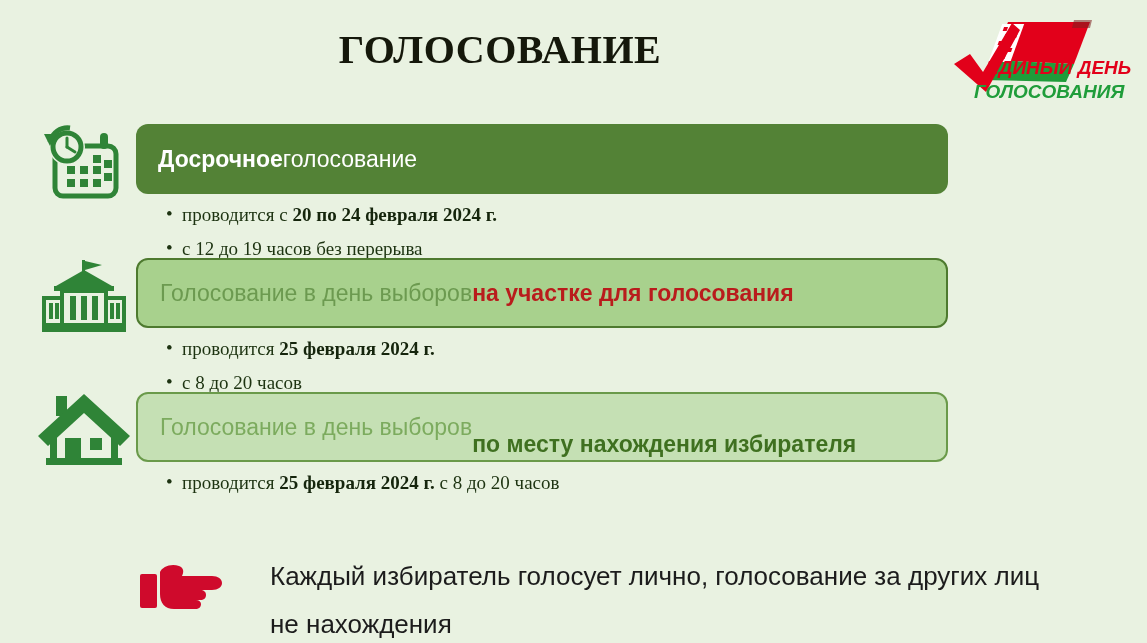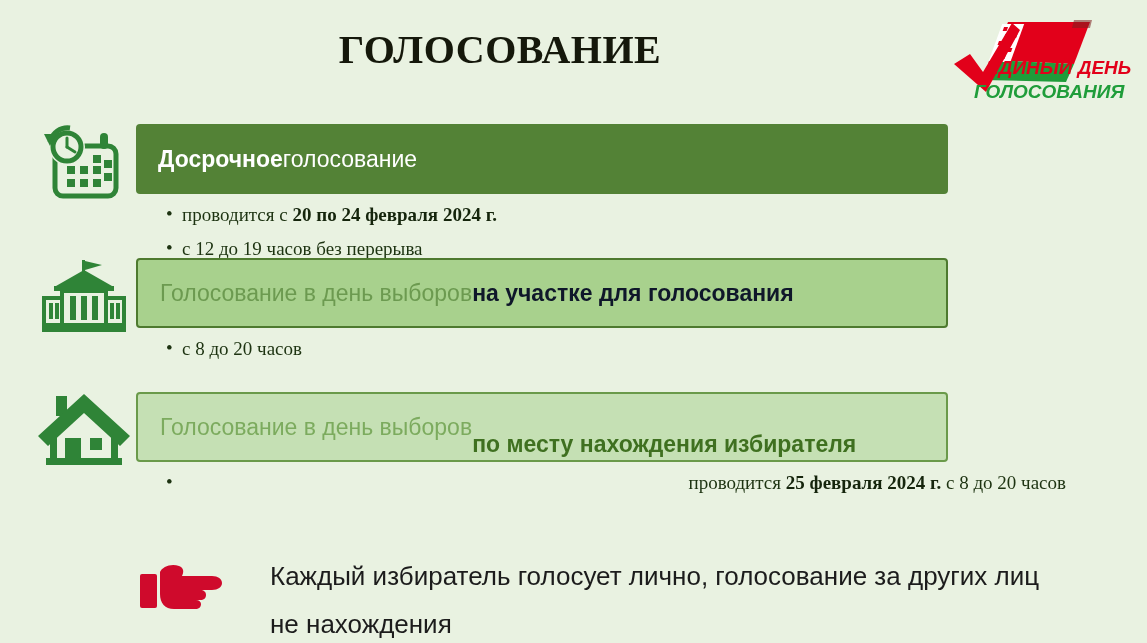--- a/index.html
+++ b/index.html
@@ -54,62 +54,62 @@
     width: 96px;
     height: 78px;
   }
   .sec-icon svg { display: block; }
 
   .bar {
     position: absolute;
     left: 136px;
     width: 812px;
     height: 70px;
-    border-radius: 4px;
+    border-radius: 12px;
     box-sizing: border-box;
     display: flex;
     align-items: center;
     padding: 14px 22px;
     font-size: 23px;
     line-height: 1.15;
     white-space: nowrap;
   }
   .bar-dark {
     background: #538236;
     color: #ffffff;
     border: none;
   }
   .bar-dark .hl { font-weight: bold; color: #ffffff; }
 
   .bar-mid {
     background: #a8d18d;
     border: 2px solid #4e7a2f;
     color: #6c9a50;
   }
-  .bar-mid .hl { font-weight: bold; color: #0f172a; }
+  .bar-mid .hl { font-weight: bold; color: #b91c1c; }
 
   .bar-light {
     background: #c5e0b4;
     border: 2px solid #6a9a4a;
     color: #7cab5e;
   }
   .bar-light .hl { font-weight: bold; color: #3f7020; margin-top: 35px; }
 
   
   .bullets {
     position: absolute;
     left: 166px;
     width: 900px;
     font-family: "Liberation Serif", serif;
     font-size: 19px;
     color: #1d3311;
   }
   .b1 { top: 78px; }
   .b2 { top: 78px; }
-  .b3 { top: 78px; text-align: right; }
+  .b3 { top: 78px; }
 
   .bullets li {
     list-style: none;
     position: relative;
     padding-left: 16px;
     margin-bottom: 8px;
     line-height: 1.35;
   }
   .bullets ul { margin: 0; padding: 0; }
   .bullets li::before {
@@ -265,20 +265,21 @@
     </svg>
   </div>
 
   <div class="bar bar-mid">
     <span>Голосование в день выборов </span>
       <span class="hl">на участке для голосования</span>
   </div>
 
   <div class="bullets b2">
     <ul>
+      <li><span>проводится </span><span class="hl">25 февраля 2024 г.</span><span></span></li>
       <li><span>с 8 до 20 часов</span><span class="hl"></span><span></span></li>
     </ul>
   </div>
 </div>
 
 <div class="section sec3">
 
   <div class="sec-icon">
     <svg width="96" height="78" viewBox="0 0 96 78" xmlns="http://www.w3.org/2000/svg">
       <g fill="#2f8437">

